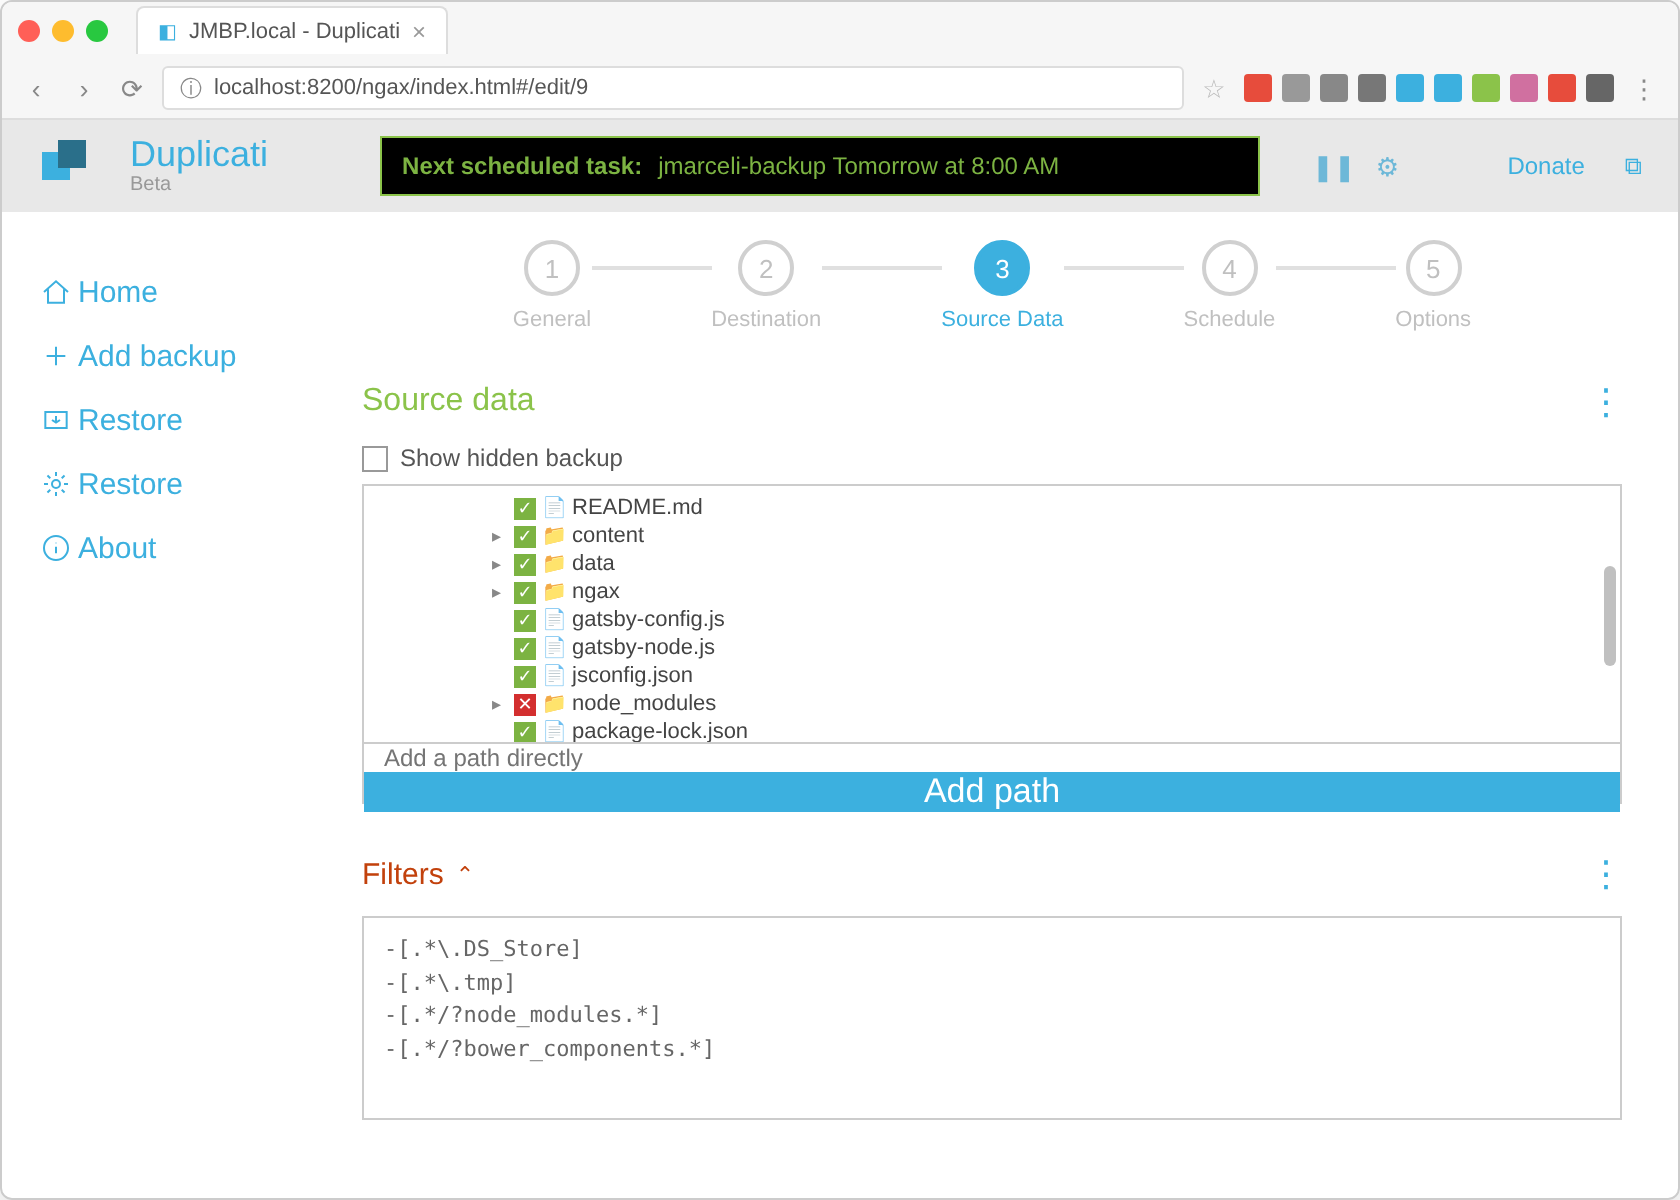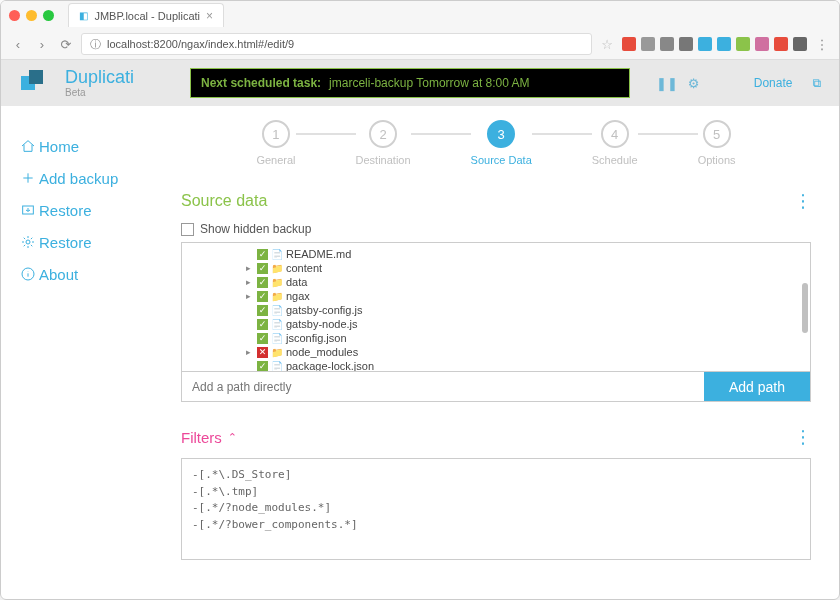--- a/index.html
+++ b/index.html
@@ -64,27 +64,27 @@
 .treerow .chk { width: 11px; height: 11px; border: 1px solid #999; display: inline-flex; align-items: center; justify-content: center; font-size: 9px; }
 .chk.on { background: #7cb342; border-color: #7cb342; color: #fff; }
 .chk.off { background: #d32f2f; border-color: #d32f2f; color: #fff; }
 .treerow .ficon { width: 12px; font-size: 10px; }
 .ficon.folder { color: #f5c04e; }
 .ficon.file { color: #ccc; }
 .treerow .fname { }
 .scrollthumb { position: absolute; right: 2px; top: 40px; width: 6px; height: 50px; background: #c0c0c0; border-radius: 3px; }
 
 
-.pathrow { display: flex; border: 1px solid #ccc; border-top: none; height: 30px; }
+.pathrow { display: flex; border: 1px solid #ccc; border-top: none; height: 30px; flex-direction: column; }
 .pathinput { flex: 1; border: none; padding: 0 10px; font-size: 12px; color: #999; outline: none; }
-.addpathbtn { background: #3cb0df; color: #fff; border: none; padding: 0 25px; font-size: 14px; cursor: pointer; }
+.addpathbtn { background: #3cb0df; color: #fff; border: none; padding: 0 25px; font-size: 17px; cursor: pointer; }
 
 
 .filters { margin-top: 24px; }
-.filtertitle { color: #ec4899; font-size: 15px; display: flex; align-items: center; gap: 6px; }
+.filtertitle { color: #c2410c; font-size: 15px; display: flex; align-items: center; gap: 6px; }
 .filterbox { border: 1px solid #ccc; margin-top: 10px; padding: 8px 10px; font-family: monospace; font-size: 11px; color: #666; line-height: 1.5; height: 102px; overflow: hidden; }
 </style>
 </head>
 <body>
 
 <div class="chrome">
   <div class="tabbar">
     <div class="traffic">
       <div class="dot r"></div>
       <div class="dot y"></div>

